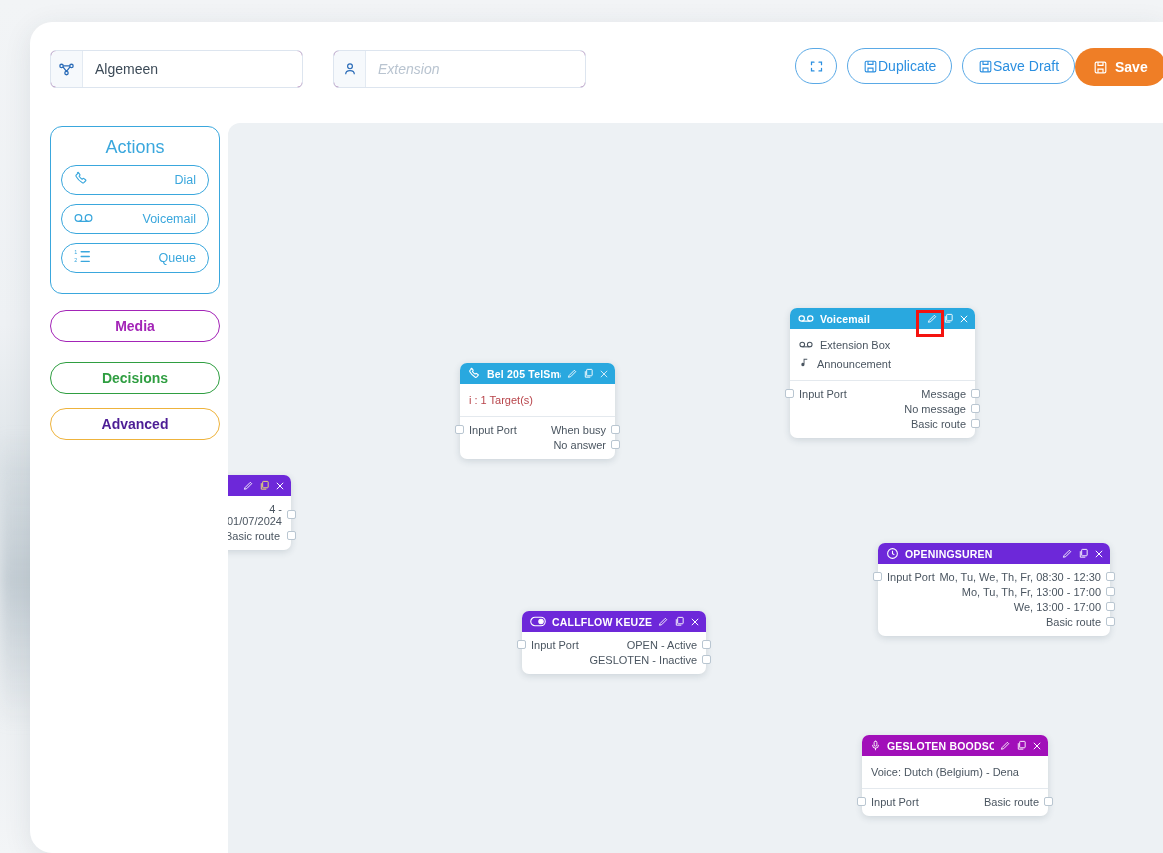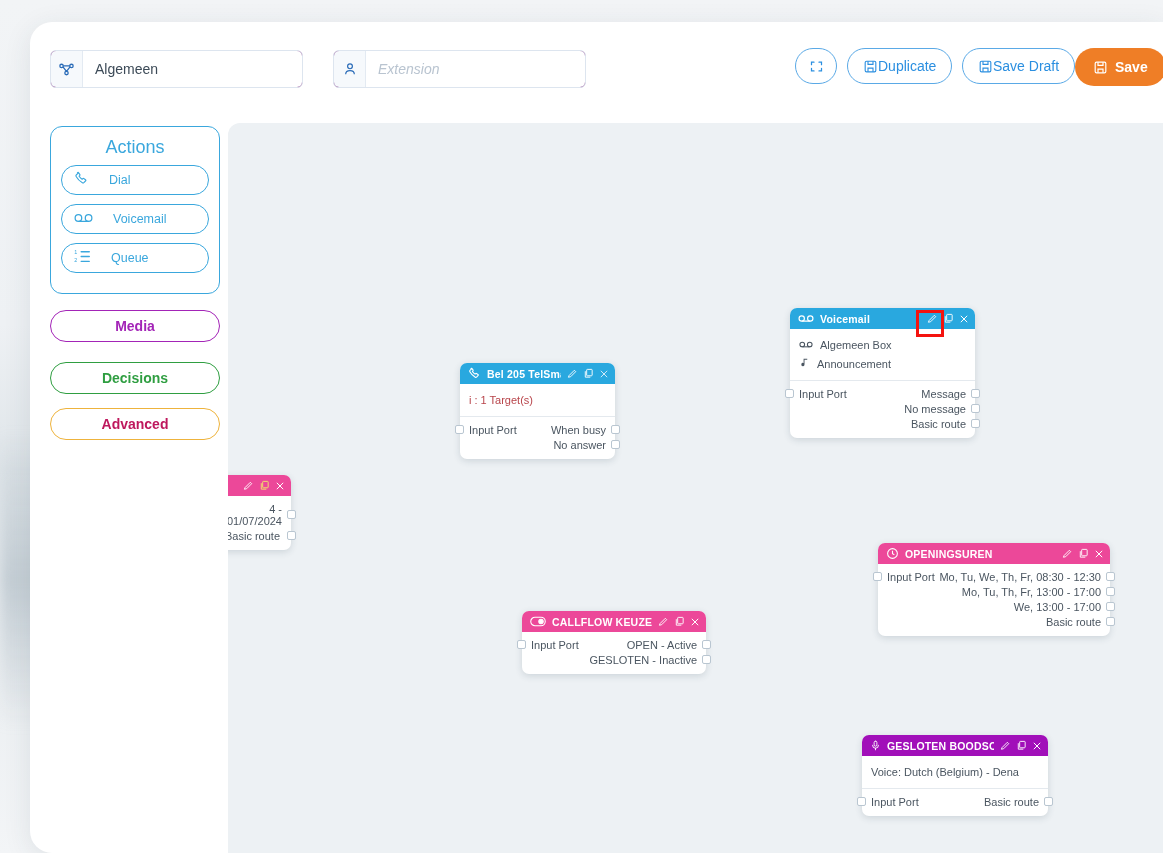--- a/index.html
+++ b/index.html
@@ -76,31 +76,31 @@
   #palette{ position:absolute; left:20px; top:104px; width:170px; }
   .pal-group{
     border:1px solid #3aa7dd; border-radius:12px; padding:6px 8px 8px;
     margin-bottom:14px; background:#fff;
   }
   .pal-title{ text-align:center; color:#3aa7dd; font-size:18px; padding:4px 0 7px; }
   .pal-item{
     display:flex; align-items:center; gap:20px;
     height:30px; margin:0 2px 9px; padding:0 12px;
     border:1px solid #3aa7dd; border-radius:16px;
-    color:#3aa7dd; font-size:12.5px; cursor:pointer; background:#fff;
+    color:#3aa7dd; font-size:12.5px; cursor:pointer; background:#fff;justify-content:space-between;
   }
   .pal-item:last-child{ margin-bottom:12px; }
   .pal-solo{
     height:32px; display:flex; align-items:center; justify-content:center;
     border-radius:17px; font-size:14px; font-weight:bold;
     margin-bottom:14px; cursor:pointer; background:#fff;
   }
   #pal-media{ border:1px solid #a324b7; color:#a324b7;margin-top:16px; }
   #pal-decisions{ border:1px solid #2f9e41; color:#2f9e41;margin-top:20px; }
-  #pal-advanced{ border:1px solid #eeb33c; color:#be185d; }
+  #pal-advanced{ border:1px solid #eeb33c; color:#4c1d95; }
 
   
   #canvas{
     position:absolute; left:198px; top:101px; right:0; bottom:0;
     background:#edf1f4; border-radius:12px 0 0 0; overflow:hidden;
   }
   #wires{ position:absolute; inset:0; }
 
   
   .node{
@@ -113,21 +113,21 @@
     height:21px; padding:0 6px 0 8px;
     border-radius:7px 7px 0 0; color:#fff;
     font-size:10.5px; font-weight:bold; letter-spacing:.2px;
     overflow:hidden; white-space:nowrap;
   }
   .node-head .htitle{ flex:1; overflow:hidden; text-overflow:clip; }
   .hico{ display:flex; align-items:center; }
   .hact{ display:flex; align-items:center; gap:5px; }
   .hact span{ cursor:pointer; display:flex; align-items:center; }
   .blue  .node-head{ background:#29a8df; }
-  .green .node-head{ background:#ec4899; }
+  .green .node-head{ background:#6d28d9; }
   .purple .node-head{ background:#a10fb9; }
 
   .node-body{ padding:7px 9px; }
   .node-row{ display:flex; align-items:center; gap:7px; padding:3px 0; color:#4a5560; }
   .sep{ border-top:1px solid #e4e9ee; }
   .ports{ position:relative; padding:5px 0 7px; }
   .prow{ display:flex; justify-content:space-between; align-items:flex-start;
          padding:1.5px 9px; position:relative; }
   .prow .plabel{ color:#4a5560; }
   .prow .pright{ color:#4a5560; text-align:right; }
@@ -363,21 +363,21 @@
       </div>
       <div class="node-body">
         <div class="node-row">
           <span>
             <svg width="14" height="9" viewBox="0 0 30 16" fill="none" stroke="#4a5560" stroke-width="2.2">
               <circle cx="7" cy="8" r="5"></circle>
                 <circle cx="23" cy="8" r="5"></circle>
                 <path d="M7 13h16"></path>
             </svg>
           </span>
-          <span>Algemeen Box</span>
+          <span>Extension Box</span>
         </div>
         <div class="node-row">
           <span>
             <svg width="11" height="11" viewBox="0 0 24 24" fill="#4a5560" stroke="none">
               <path d="M10 4h8v2h-6v10.5a3.5 3.5 0 1 1-2-3.16V4z"></path>
             </svg>
           </span>
           <span>Announcement</span>
         </div>
       </div>

